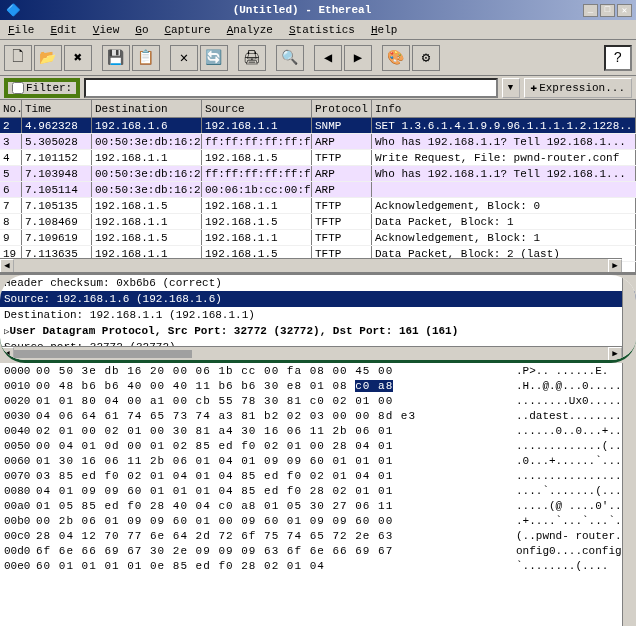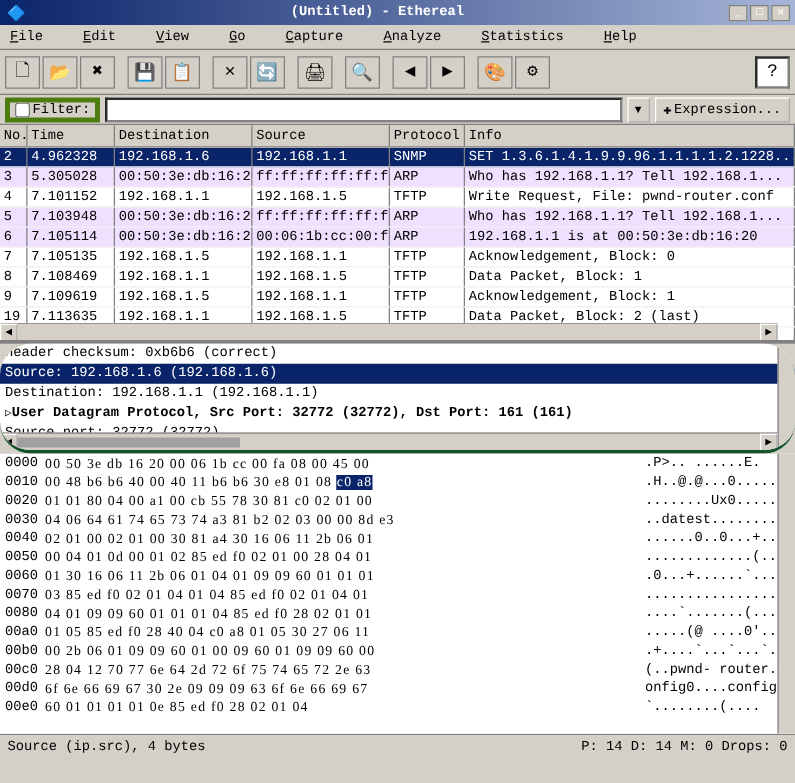--- a/index.html
+++ b/index.html
@@ -36,21 +36,21 @@
       display: flex; align-items: center; justify-content: center;
       cursor: pointer;
     }
 
     
     #menubar {
       background: #d4d0c8;
       border-bottom: 1px solid #808080;
       padding: 2px 4px;
       display: flex;
-      gap: 24px;
+      gap: 8px;
       font-size: 11px;
       height: 20px;
       align-items: center;
     }
     .menu-item { cursor: pointer; padding: 1px 4px; }
 
     
     #toolbar {
       background: #d4d0c8;
       border-bottom: 1px solid #808080;
@@ -181,34 +181,34 @@
     .detail-row.expandable::before { content: '▷ '; font-size: 9px; }
     .detail-scroll {
       position: absolute; right: 0; top: 0; bottom: 0;
       width: 14px; background: #d4d0c8;
       border-left: 1px solid #808080;
     }
 
     
     #hex-pane {
       background: white;
-      height: 224px;
+      height: 264px;
       overflow: hidden;
       font-size: 11px;
       font-family: 'Courier New', monospace;
       position: relative;
     }
     .hex-row {
       display: flex;
       height: 15px;
       align-items: center;
       white-space: nowrap;
     }
     .hex-offset { color: #000; width: 36px; padding-left: 4px; }
-    .hex-bytes { flex: 1; letter-spacing: 1px; font-family: Liberation Serif, serif; }
+    .hex-bytes { flex: 1; letter-spacing: 1px; }
     .hex-bytes span.highlight { background: #0a246a; color: white; }
     .hex-ascii { width: 120px; padding-right: 0; }
     .hex-scroll {
       position: absolute; right: 0; top: 0; bottom: 0;
       width: 14px; background: #d4d0c8;
       border-left: 1px solid #808080;
     }
 
     
     #statusbar {
@@ -340,21 +340,20 @@
     <div class="pkt-col col-dst">ff:ff:ff:ff:ff:ff</div>
     <div class="pkt-col col-proto">ARP</div>
     <div class="pkt-col col-info">Who has 192.168.1.1? Tell 192.168.1...</div>
   </div>
       <div class="pkt-row arp">
     <div class="pkt-col col-no">6</div>
     <div class="pkt-col col-time">7.105114</div>
     <div class="pkt-col col-src">00:50:3e:db:16:20</div>
     <div class="pkt-col col-dst">00:06:1b:cc:00:fa</div>
     <div class="pkt-col col-proto">ARP</div>
-    <div class="pkt-col col-info">192.168.1.1 is at 00:50:3e:db:16:20</div>
   </div>
       <div class="pkt-row ">
     <div class="pkt-col col-no">7</div>
     <div class="pkt-col col-time">7.105135</div>
     <div class="pkt-col col-src">192.168.1.5</div>
     <div class="pkt-col col-dst">192.168.1.1</div>
     <div class="pkt-col col-proto">TFTP</div>
     <div class="pkt-col col-info">Acknowledgement, Block: 0</div>
   </div>
       <div class="pkt-row ">

